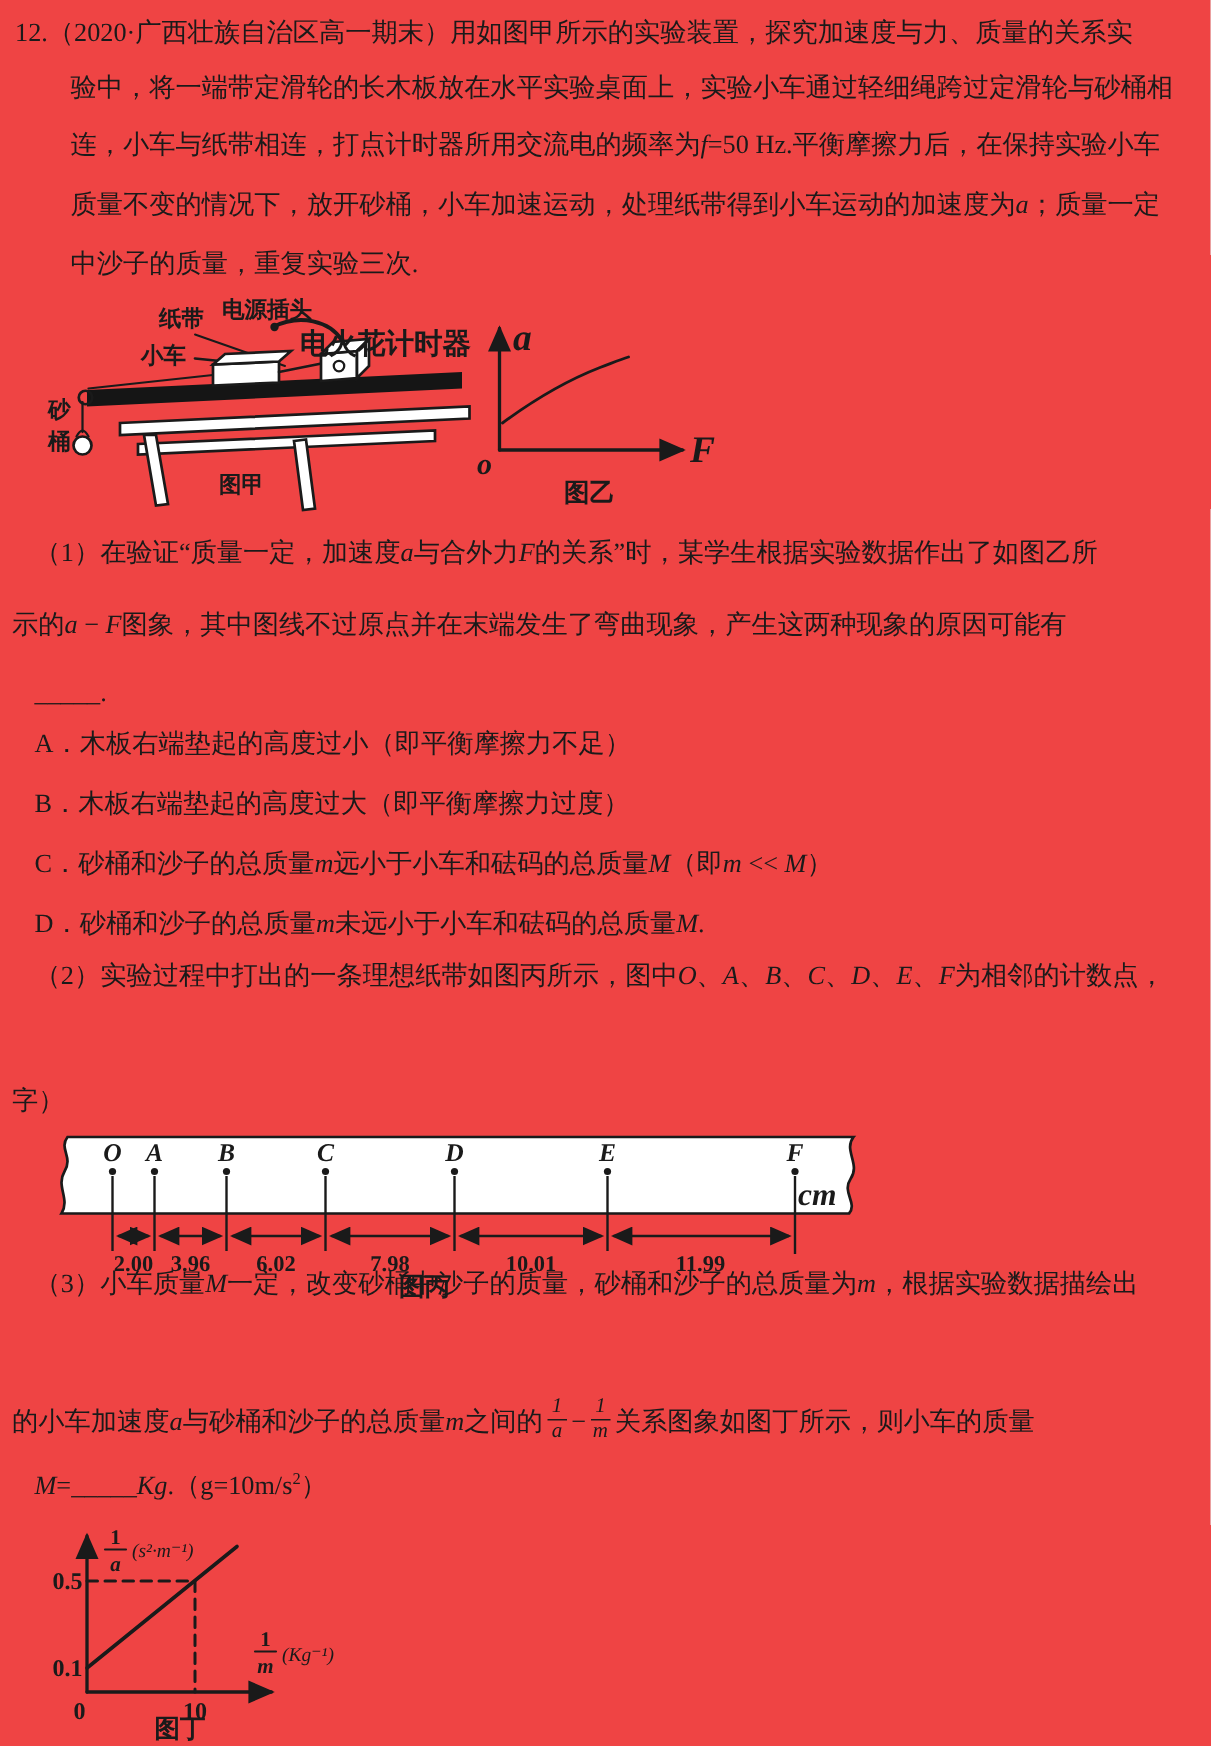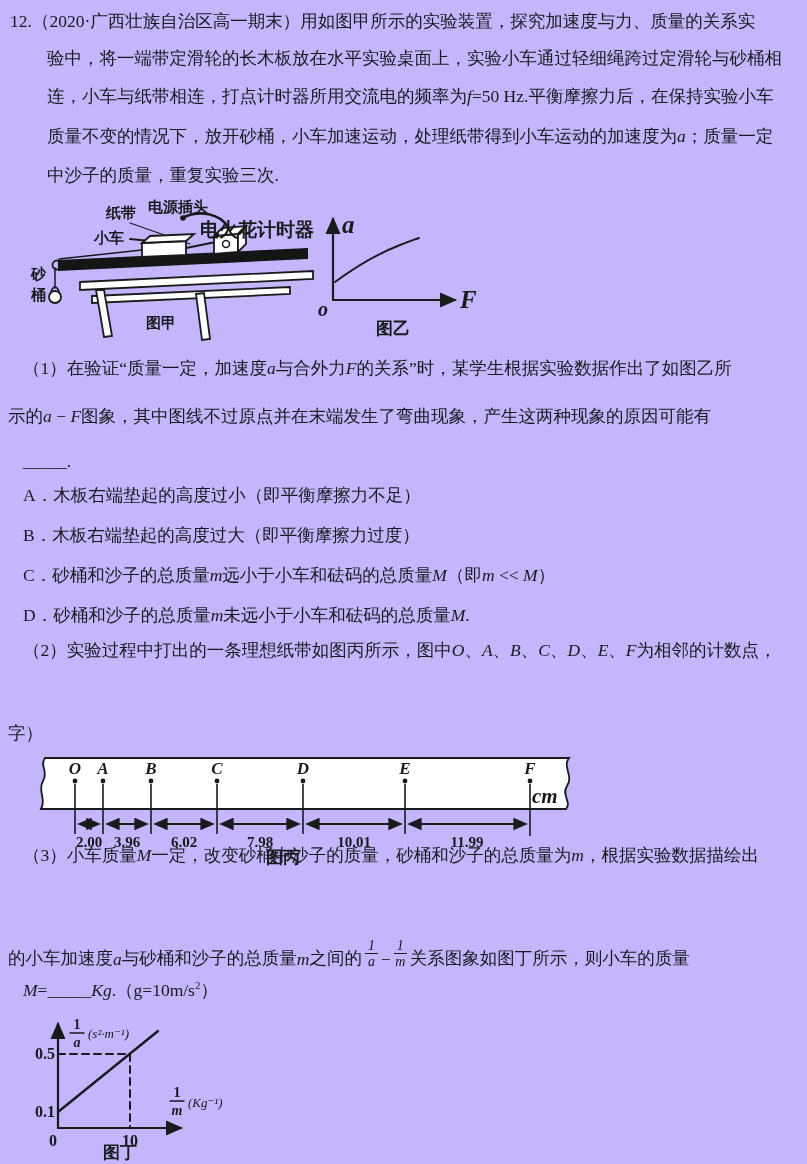--- a/index.html
+++ b/index.html
@@ -1,29 +1,29 @@
 <!DOCTYPE html>
 <html><head>
 <meta charset="utf-8">
 <style>
   html,body{margin:0;padding:0;background:#e8e8e8;}
   .page{
-    position:relative; width:807px; height:1164px; background:#c4b5fd;
+    position:relative; width:807px; height:1164px; background:#ef4444;
     font-family:"Liberation Serif","DejaVu Serif",serif; color:#1a1a1a;
     overflow:hidden; margin:0 auto;
   }
   .tl{position:absolute; white-space:nowrap; font-size:17.5px; line-height:26px; height:26px;}
   .tl .it{font-style:italic;}
   .tl sup{font-size:11px; line-height:0;}
   .frac{display:inline-flex; flex-direction:column; align-items:center; line-height:1.05;
         vertical-align:-11px; font-style:italic; font-size:14px; margin:0 3px;}
   .frac .fnum{border-bottom:1.4px solid #1a1a1a; padding:0 3px 0;}
   .frac .fden{padding-top:1px;}
-  .frac-line{display:flex; align-items:flex-end; height:46px; line-height:normal;}
-  .fig{position:absolute;}
+  .frac-line{display:flex; align-items:center; height:46px; line-height:normal;}
+  .fig{position:absolute;text-align:right;}
   .fig-label{position:absolute; font-size:15px; font-weight:bold; white-space:nowrap; line-height:1.2;}
   .fig-label.small{font-size:19px;}
   .fig-label.vert{width:16px; word-break:break-all; white-space:normal; line-height:21px;}
   .fig-caption{position:absolute; font-size:15px; font-weight:bold; white-space:nowrap;}
   svg{position:absolute; left:0; top:0; overflow:visible;}
   .svgt{font-family:"Liberation Serif","DejaVu Serif",serif; fill:#1a1a1a;}
   .b{font-weight:bold;} .i{font-style:italic;}
 </style>
 </head>
 <body>

